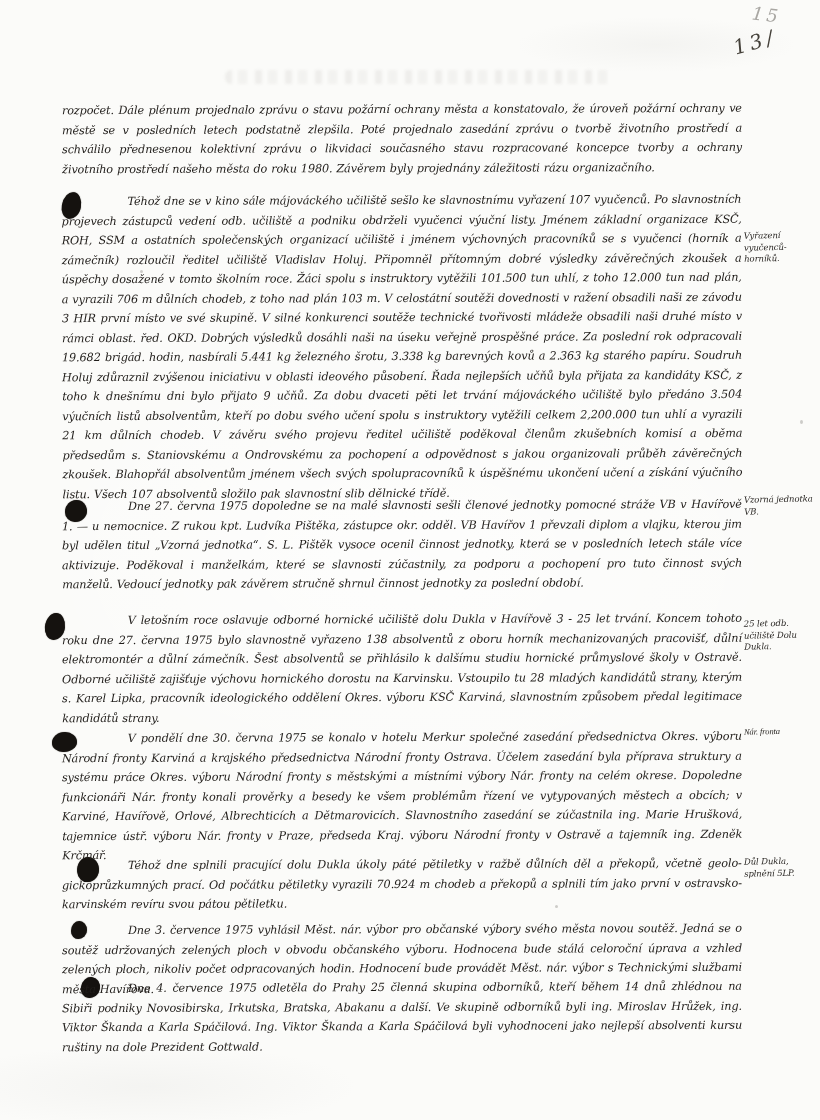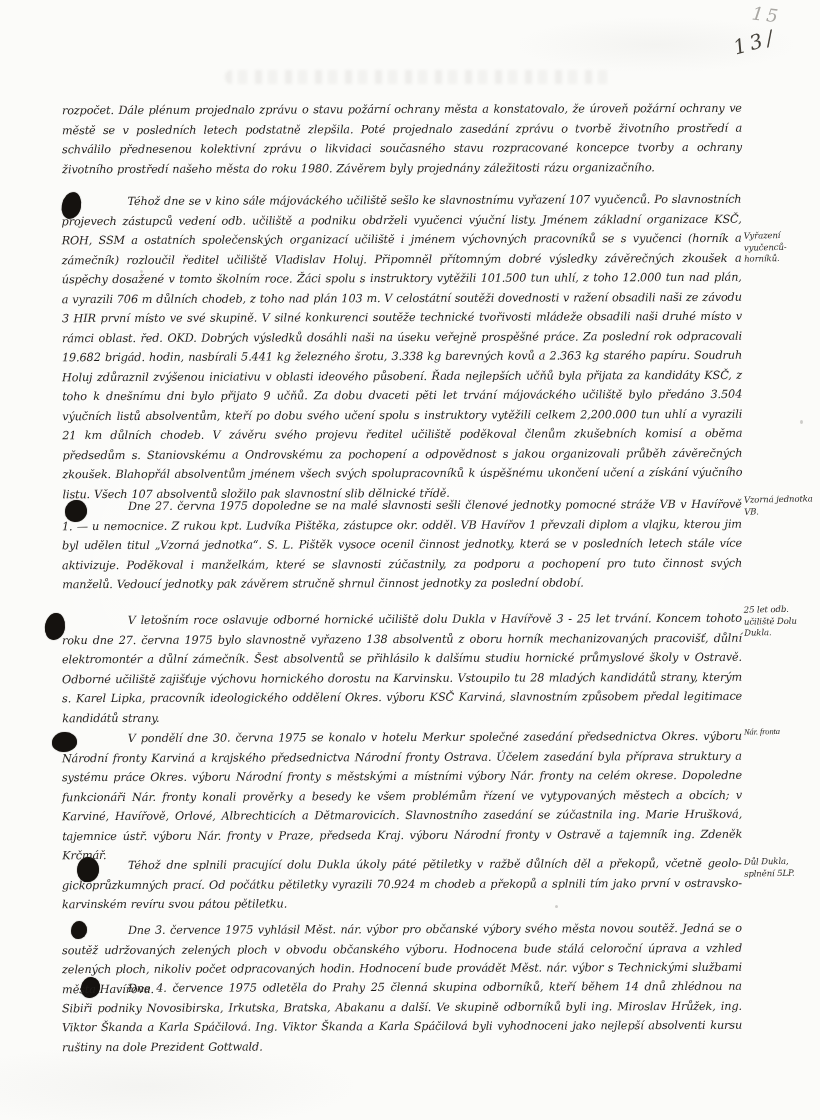--- a/index.html
+++ b/index.html
@@ -103,17 +103,17 @@
   <div class="para indent" style="top:728px;">V pondělí dne 30. června 1975 se konalo v hotelu Merkur společné zasedání předsednictva Okres. výboru Národní fronty Karviná a krajského předsednictva Národní fronty Ostrava. Účelem zasedání byla příprava struktury a systému práce Okres. výboru Národní fronty s městskými a místními výbory Nár. fronty na celém okrese. Dopoledne funkcionáři Nár. fronty konali prověrky a besedy ke všem problémům řízení ve vytypovaných městech a obcích; v Karviné, Havířově, Orlové, Albrechticích a Dětmarovicích. Slavnostního zasedání se zúčastnila ing. Marie Hrušková, tajemnice ústř. výboru Nár. fronty v Praze, předseda Kraj. výboru Národní fronty v Ostravě a tajemník ing. Zdeněk Krčmář.</div>
 
   <div class="para indent" style="top:855px;">Téhož dne splnili pracující dolu Dukla úkoly páté pětiletky v ražbě důlních děl a překopů, včetně geolo­gickoprůzkumných prací. Od počátku pětiletky vyrazili 70.924 m chodeb a překopů a splnili tím jako první v ostravsko­karvinském revíru svou pátou pětiletku.</div>
 
   <div class="para indent" style="top:920px;">Dne 3. července 1975 vyhlásil Měst. nár. výbor pro občanské výbory svého města novou soutěž. Jedná se o soutěž udržovaných zelených ploch v obvodu občanského výboru. Hodnocena bude stálá celoroční úprava a vzhled zelených ploch, nikoliv počet odpracovaných hodin. Hodnocení bude provádět Měst. nár. výbor s Technickými službami města Havířova.</div>
 
   <div class="para indent" style="top:978px;">Dne 4. července 1975 odletěla do Prahy 25 členná skupina odborníků, kteří během 14 dnů zhlédnou na Sibiři podniky Novosibirska, Irkutska, Bratska, Abakanu a další. Ve skupině odborníků byli ing. Miroslav Hrůžek, ing. Viktor Škanda a Karla Spáčilová. Ing. Viktor Škanda a Karla Spáčilová byli vyhodnoceni jako nejlepší absolventi kursu ruštiny na dole Prezident Gottwald.</div>
 
   <div class="mnote" style="top:186px;margin-top:44px;">Vyřazení vyučenců-horníků.</div>
   <div class="mnote" style="top:494px;">Vzorná jednotka VB.</div>
-  <div class="mnote" style="top:604px;">25 let odb. učiliště Dolu Dukla.</div>
+  <div class="mnote" style="top:618px;">25 let odb. učiliště Dolu Dukla.</div>
   <div class="mnote" style="top:726px;font-family:Liberation Serif, serif;">Nár. fronta</div>
   <div class="mnote" style="top:856px;">Důl Dukla, splnění 5LP.</div>
 
 </div>
 
 </body></html>

